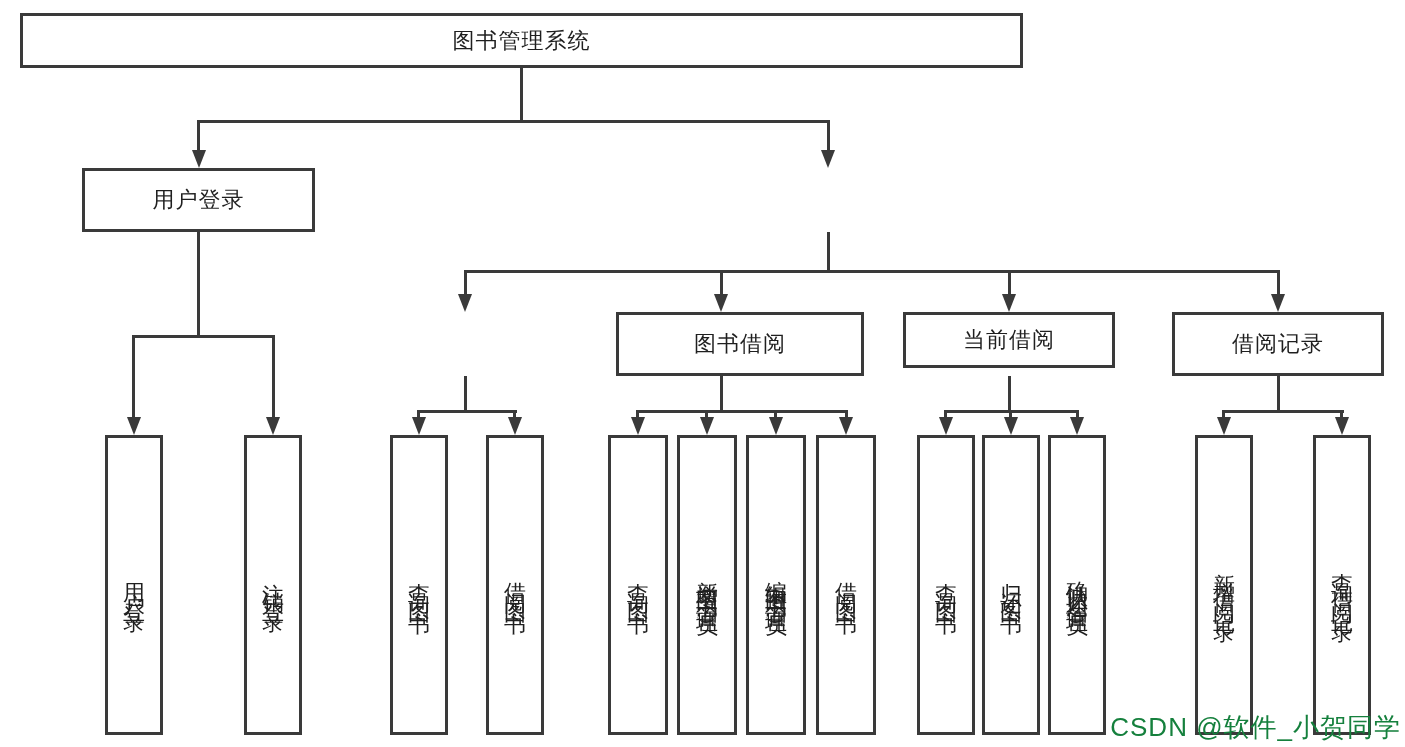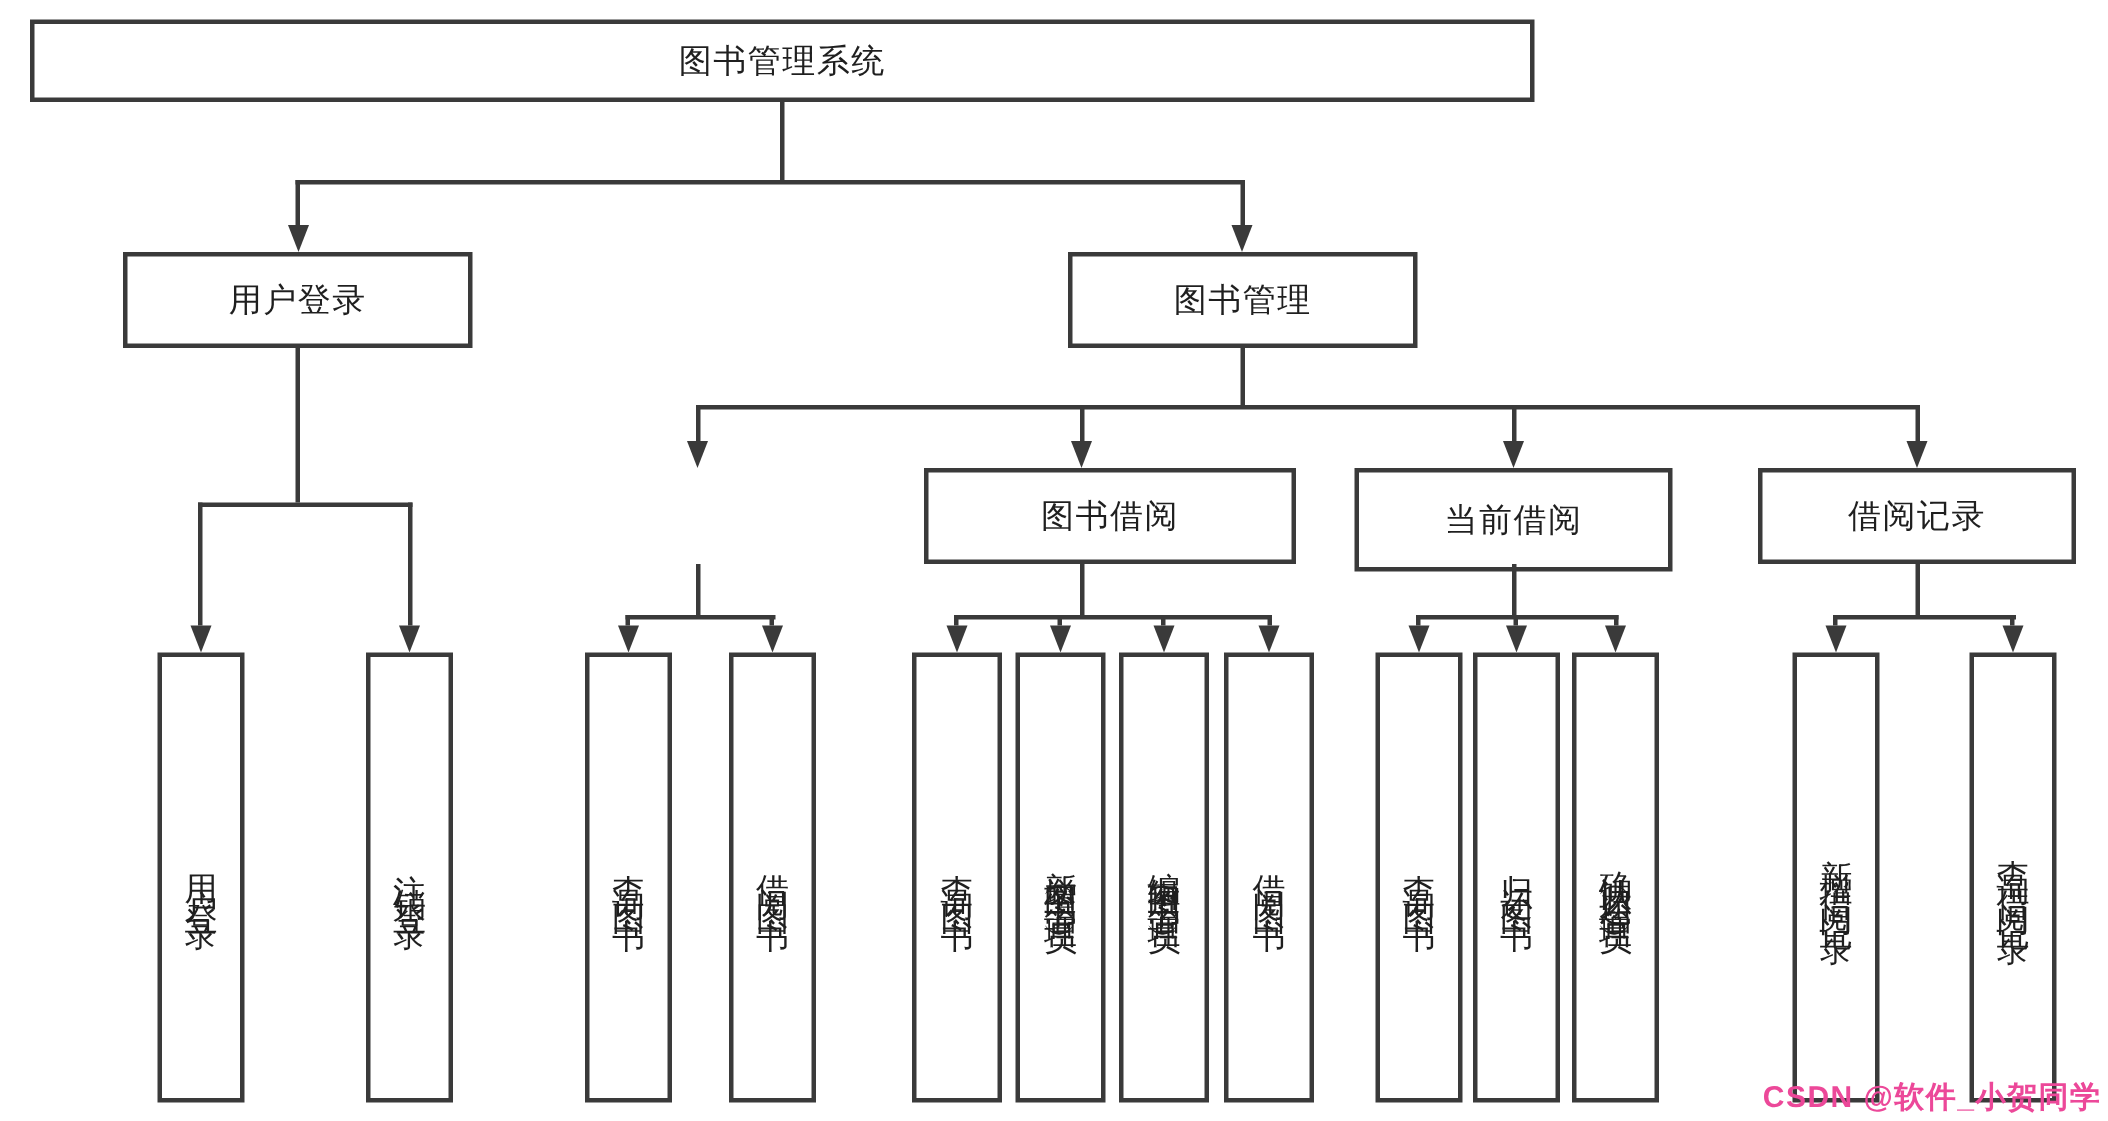--- a/index.html
+++ b/index.html
@@ -12,43 +12,40 @@
   .vbox{position:absolute;top:435px;height:300px;box-sizing:border-box;border:3px solid #3a3a3a;
         background:#ffffff;display:flex;align-items:center;justify-content:center;color:#1f1f1f;}
   .vbox span{writing-mode:vertical-rl;text-orientation:mixed;font-size:22px;line-height:1;
         letter-spacing:10px;white-space:nowrap;}
   .vbox span.tight{letter-spacing:5px;}
   .vl{position:absolute;width:3px;background:#3a3a3a;}
   .hl{position:absolute;height:3px;background:#3a3a3a;}
   .arr{position:absolute;width:0;height:0;
        border-left:7px solid transparent;border-right:7px solid transparent;
        border-top:18px solid #3a3a3a;}
-  .wm{position:absolute;right:4px;bottom:2px;font-size:20px;color:#ec4899;letter-spacing:1px;font-weight:bold;}
+  .wm{position:absolute;right:4px;bottom:2px;font-size:26px;color:#15803d;letter-spacing:1px;}
 </style>
 </head>
 <body>
 
 <div class="stage">
 
   <div class="hbox" style="left:20px;top:13px;width:1003px;height:55px;">
     <span>图书管理系统</span>
   </div>
 
   <div class="vl" style="left:520px;top:68px;height:52px;"></div>
   <div class="hl" style="left:197px;top:120px;width:633px;"></div>
   <div class="vl" style="left:197px;top:120px;height:30px;"></div>
   <div class="vl" style="left:827px;top:120px;height:30px;"></div>
   <div class="arr" style="left:192px;top:150px;"></div>
   <div class="arr" style="left:821px;top:150px;"></div>
 
   <div class="hbox" style="left:82px;top:168px;width:233px;height:64px;">
     <span>用户登录</span>
-  </div>
-  <div class="hbox" style="left:712px;top:168px;width:233px;height:64px;">
-    <span>图书管理</span>
   </div>
 
   <div class="vl" style="left:197px;top:232px;height:103px;"></div>
   <div class="hl" style="left:132px;top:335px;width:143px;"></div>
   <div class="vl" style="left:132px;top:335px;height:82px;"></div>
   <div class="vl" style="left:272px;top:335px;height:82px;"></div>
   <div class="arr" style="left:127px;top:417px;"></div>
   <div class="arr" style="left:266px;top:417px;"></div>
 
   <div class="vl" style="left:827px;top:232px;height:38px;"></div>
@@ -58,21 +55,21 @@
   <div class="vl" style="left:1008px;top:270px;height:24px;"></div>
   <div class="vl" style="left:1277px;top:270px;height:24px;"></div>
   <div class="arr" style="left:458px;top:294px;"></div>
   <div class="arr" style="left:714px;top:294px;"></div>
   <div class="arr" style="left:1002px;top:294px;"></div>
   <div class="arr" style="left:1271px;top:294px;"></div>
 
   <div class="hbox" style="left:616px;top:312px;width:248px;height:64px;">
     <span>图书借阅</span>
   </div>
-  <div class="hbox" style="left:903px;top:312px;width:212px;height:69px;">
+  <div class="hbox" style="left:903px;top:312px;width:212px;height:56px;">
     <span>当前借阅</span>
   </div>
   <div class="hbox" style="left:1172px;top:312px;width:212px;height:64px;">
     <span>借阅记录</span>
   </div>
 
   <div class="vl" style="left:464px;top:376px;height:34px;"></div>
   <div class="hl" style="left:417px;top:410px;width:100px;"></div>
   <div class="vl" style="left:417px;top:410px;height:7px;"></div>
   <div class="vl" style="left:513px;top:410px;height:7px;"></div>

